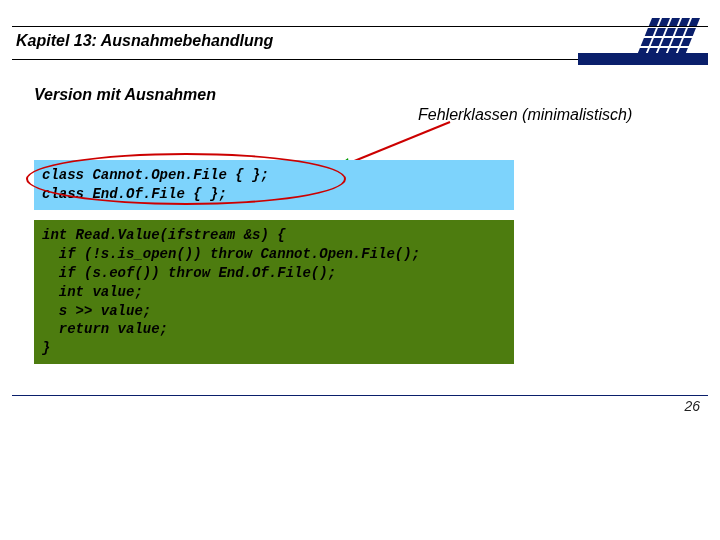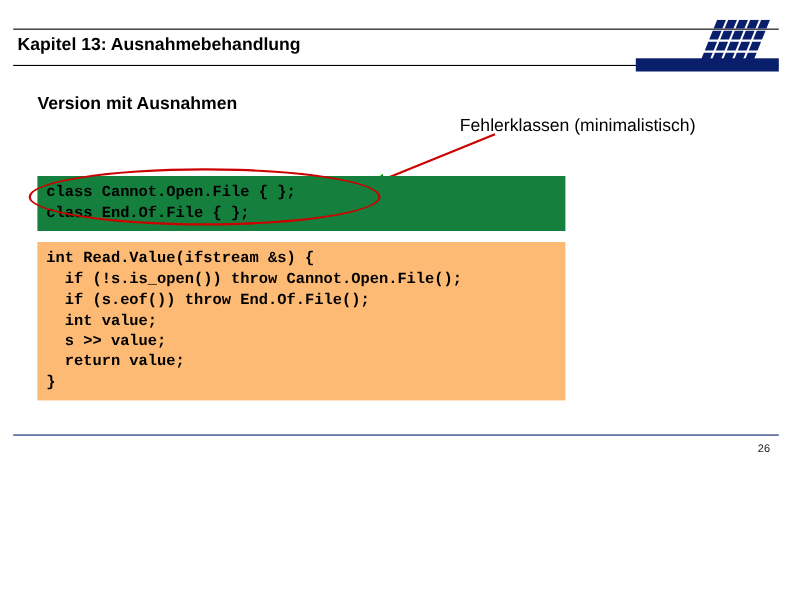--- a/index.html
+++ b/index.html
@@ -1,42 +1,42 @@
 <!DOCTYPE html>
 <html><head>
 <meta charset="utf-8">
 <style>
   * { box-sizing: border-box; margin: 0; padding: 0; }
   html, body { width: 720px; height: 540px; font-family: Arial, Helvetica, sans-serif; background: #fff; }
-  .slide { position: relative; width: 720px; height: 426px; }
+  .slide { position: relative; width: 720px; height: 426px; font-style: italic; }
 
   .top-rule { position: absolute; left: 12px; right: 12px; top: 26px; border-top: 1px solid #000; }
   .mid-rule-bg { position: absolute; left: 12px; right: 12px; top: 53px; height: 12px; }
   .mid-rule-bg .line { position: absolute; left: 0; right: 0; top: 6px; border-top: 1px solid #000; }
   .mid-rule-bg .band { position: absolute; right: 0; top: 0; height: 12px; width: 130px; background: #0a1f6b; }
 
   .chapter-title { position: absolute; left: 16px; top: 32px; font-weight: bold; font-size: 16px; color: #000; }
 
   .corner-logo { position: absolute; right: 18px; top: 18px; width: 78px; height: 40px; display: flex; flex-direction: column; justify-content: flex-end; align-items: flex-end; }
   .corner-logo svg { display: block; }
 
   .subhead { position: absolute; left: 34px; top: 86px; font-weight: bold; font-size: 16px; }
   .annot   { position: absolute; left: 418px; top: 106px; font-size: 16px; text-align: center; }
 
-  .code-box1 { position: absolute; left: 34px; top: 160px; width: 480px; background: #15803d; padding: 6px 8px; }
-  .code-box2 { position: absolute; left: 34px; top: 220px; width: 480px; background: #fdba74; padding: 6px 8px; }
+  .code-box1 { position: absolute; left: 34px; top: 160px; width: 480px; background: #7dd3fc; padding: 6px 8px; }
+  .code-box2 { position: absolute; left: 34px; top: 220px; width: 480px; background: #4d7c0f; padding: 6px 8px; }
   .code { font-family: "Courier New", monospace; font-weight: bold; font-size: 14px; white-space: pre; line-height: 1.35; }
 
   .ellipse { position: absolute; left: 26px; top: 153px; width: 320px; height: 52px; border: 2px solid #cc0000; border-radius: 50%; background: transparent; pointer-events: none; }
 
   .arrow-wrap { position: absolute; left: 330px; top: 118px; width: 130px; height: 50px; pointer-events: none; }
 
   .footer-rule { position: absolute; left: 12px; right: 12px; bottom: 30px; border-top: 1px solid #0a1f6b; }
   .footer-text { position: absolute; left: 34px; bottom: 12px; font-size: 9px; color: #222; }
-  .page-num    { position: absolute; right: 20px; bottom: 12px; font-size: 10px; color: #222; }
+  .page-num    { position: absolute; right: 20px; bottom: 12px; font-size: 14px; color: #222; }
 </style>
 </head>
 <body>
 
 <div class="slide">
 
   <div class="top-rule"></div>
 
   <h1 class="chapter-title">Kapitel 13: Ausnahmebehandlung</h1>
 

